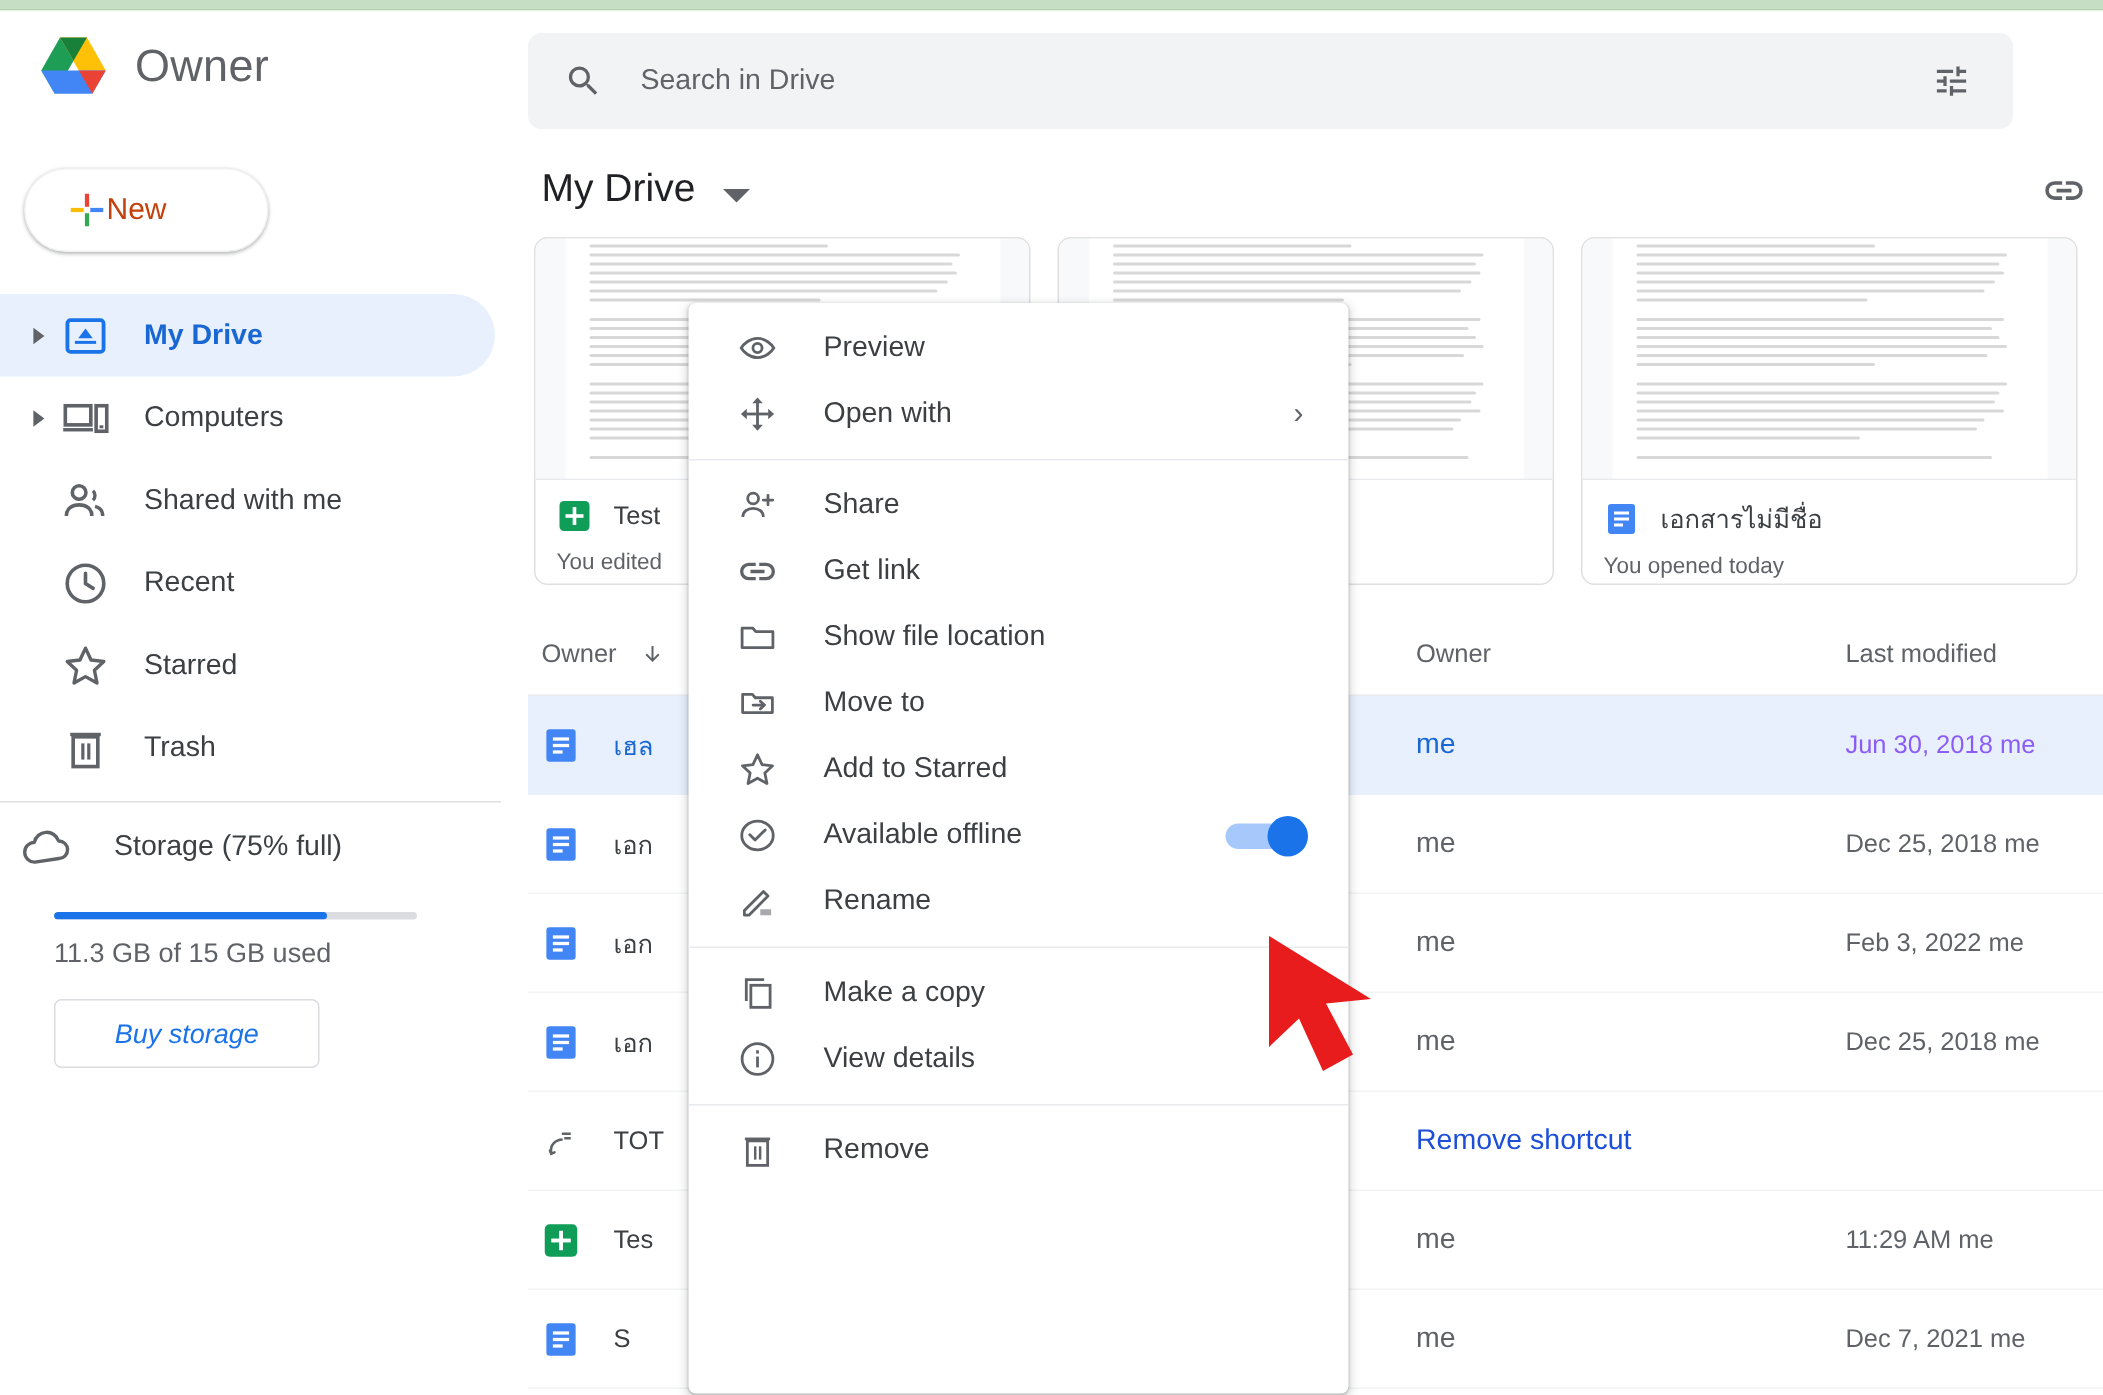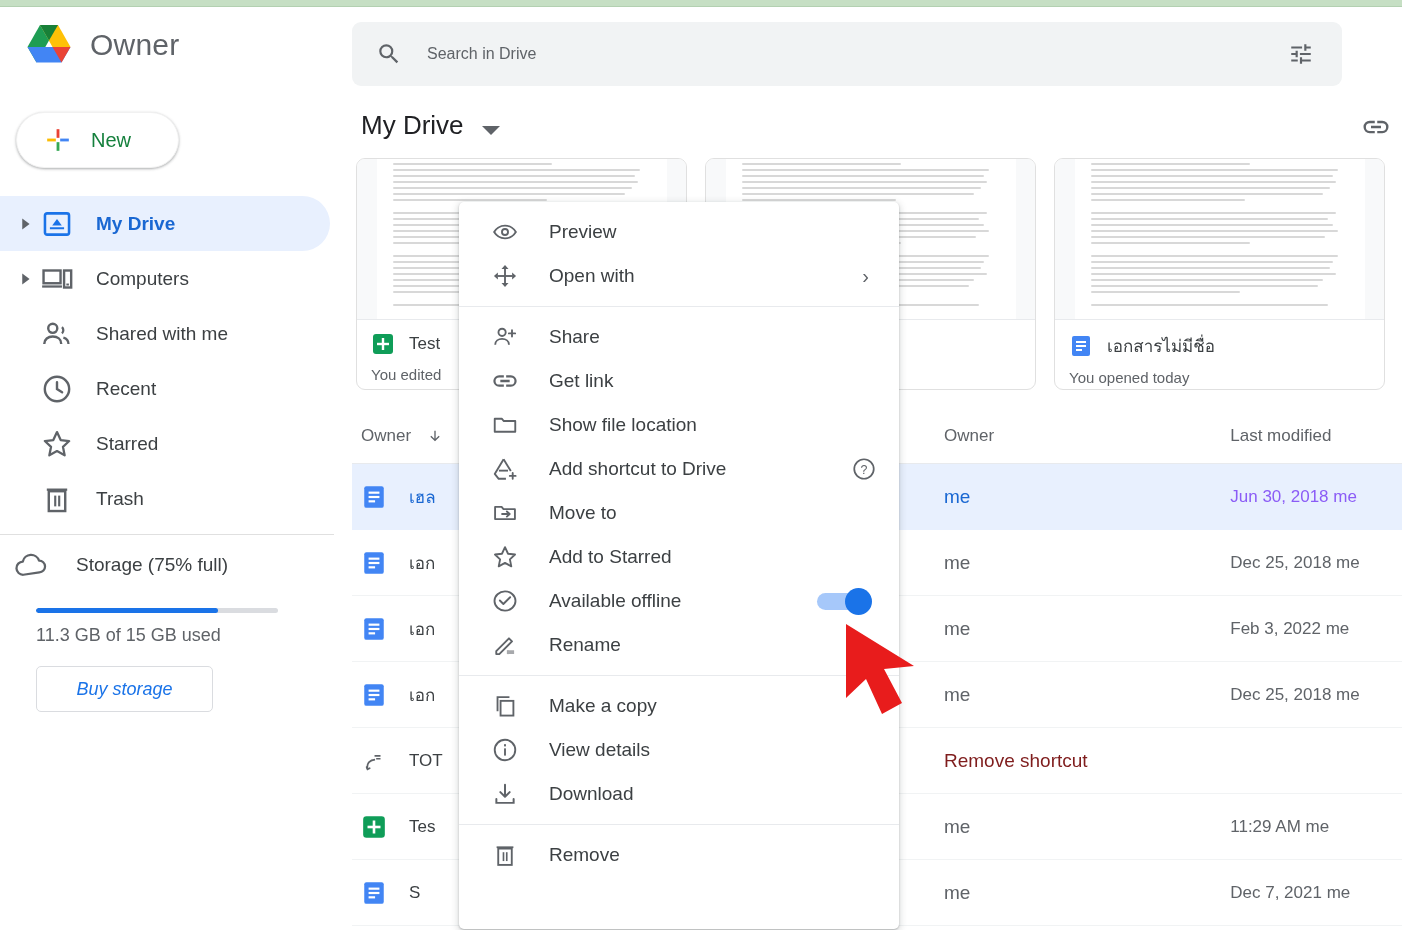--- a/index.html
+++ b/index.html
@@ -24,37 +24,37 @@
   .brand-logo { width:54px; height:48px; position:relative; }
   .brand-name { font-size:30px; color:#5f6368; letter-spacing:0.2px; }
 
   .searchbar {
     position:absolute; left:352px; top:15px; width:990px; height:64px;
     background:#f1f3f4; border-radius:9px; display:flex; align-items:center;
   }
   .search-icon { margin-left:24px; width:26px; height:26px; position:relative; flex:0 0 auto; }
   .search-input {
     flex:1 1 auto; border:none; outline:none; background:transparent;
-    font-size:16px; color:#c2410c; margin-left:23px; font-family:"Liberation Sans", sans-serif;
+    font-size:19px; color:#c2410c; margin-left:23px; font-family:"Liberation Sans", sans-serif;
   }
   .search-input::placeholder { color:#5f6368; }
   .tune-icon { width:30px; height:26px; margin-right:26px; position:relative; flex:0 0 auto; }
 
   .header-rule { position:absolute; left:0; top:95px; width:352px; height:1px; background:#e0e0e0; }
 
   
   .sidebar { position:absolute; left:0; top:96px; width:352px; height:834px; background:#fff; }
   .new-btn {
     position:absolute; left:16px; top:16px; width:163px; height:56px;
     border:1px solid #f1f1f1; border-radius:28px; background:#fff;
     box-shadow:0 1px 3px rgba(60,64,67,.3), 0 1px 2px rgba(60,64,67,.15);
     display:flex; align-items:center; cursor:pointer;
   }
   .plus-icon { width:26px; height:26px; margin-left:28px; position:relative; }
-  .new-label { font-size:20px; color:#15803d; margin-left:20px; }
+  .new-label { font-size:20px; color:#c2410c; }
 
   .nav { position:absolute; left:0; top:100px; width:352px; }
   .nav-item {
     position:relative; height:55px; display:flex; align-items:center;
     border-radius:0 28px 28px 0; cursor:pointer; padding-left:14px;
   }
   .nav-item.active { background:#e8f0fe; width:330px; }
   .nav-caret { width:22px; height:22px; flex:0 0 auto; position:relative; }
   .nav-icon { width:34px; height:34px; margin-left:4px; flex:0 0 auto; position:relative; }
   .nav-label { margin-left:22px; font-size:19px; color:#3c4043; }
@@ -112,21 +112,21 @@
   .col-owner { width:300px; font-size:17px; color:#5f6368; }
   .col-mod { width:180px; font-size:17px; color:#5f6368; }
   .row { height:66px; display:flex; align-items:center; border-bottom:1px solid #f1f3f4; }
   .row.selected { background:#e8f0fe; border-bottom-color:#e8f0fe; }
   .cell-name { width:620px; padding-left:9px; display:flex; align-items:center; gap:22px; font-size:17px; color:#3c4043;
                 white-space:nowrap; overflow:hidden; }
   .row.selected .cell-name { color:#1967d2; }
   .file-icon { width:26px; height:26px; flex:0 0 auto; position:relative; }
   .cell-owner { width:300px; font-size:19px; color:#5f6368; }
   .row.selected .cell-owner { color:#1967d2; }
-  .cell-owner.link { color:#7f1d1d; }
+  .cell-owner.link { color:#1d4ed8; }
   .cell-mod { width:180px; font-size:17px; color:#5f6368; }
   .row.selected .cell-mod { color:#8b5cf6; }
 
   
   .ctx-menu {
     position:absolute; left:459px; top:202px; width:440px; height:727px;
     background:#fff; border-radius:5px;
     box-shadow:0 2px 6px 2px rgba(60,64,67,.15), 0 1px 2px rgba(60,64,67,.3);
     z-index:50;
   }
@@ -632,37 +632,20 @@
 
       <div class="ctx-item">
         <span class="ctx-icon">
           <svg width="28" height="28" viewBox="0 0 24 24">
             <path d="M3.2 6.6h6l1.8 2h9.8v9.2H3.2z" fill="none" stroke="#5f6368" stroke-width="1.6" stroke-linejoin="round"></path>
           </svg>
         </span>
         <span class="ctx-label">Show file location</span>
       </div>
 
-      <div class="ctx-item">
-        <span class="ctx-icon">
-          <svg width="28" height="28" viewBox="0 0 24 24">
-            <path d="M10.8 3.6L3.2 16.2l3.4 4.2h6.2" fill="none" stroke="#5f6368" stroke-width="1.6" stroke-linejoin="round"></path>
-            <path d="M10.8 3.6l6.2 10.2" fill="none" stroke="#5f6368" stroke-width="1.6"></path>
-            <path d="M6.8 13.4h7.8" fill="none" stroke="#5f6368" stroke-width="1.6"></path>
-            <path d="M18.6 15.4v5M16.1 17.9h5" stroke="#5f6368" stroke-width="1.6" stroke-linecap="round"></path>
-          </svg>
-        </span>
-        <span class="ctx-label">Add shortcut to Drive</span>
-        <span class="ctx-help">
-          <svg width="26" height="26" viewBox="0 0 24 24">
-            <circle cx="12" cy="12" r="9" fill="none" stroke="#5f6368" stroke-width="1.6"></circle>
-            <text x="12" y="16.6" font-size="11.5" font-family="Liberation Sans, sans-serif" text-anchor="middle" fill="#5f6368">?</text>
-          </svg>
-        </span>
-      </div>
 
       <div class="ctx-item">
         <span class="ctx-icon">
           <svg width="28" height="28" viewBox="0 0 24 24">
             <path d="M3.5 6.8h5.6l1.6 1.9h9.8v8.5H3.5z" fill="none" stroke="#5f6368" stroke-width="1.6" stroke-linejoin="round"></path>
             <path d="M9.5 12.9h6.3M13.6 10.7l2.4 2.2-2.4 2.2" fill="none" stroke="#5f6368" stroke-width="1.6" stroke-linecap="round" stroke-linejoin="round"></path>
           </svg>
         </span>
         <span class="ctx-label">Move to</span>
       </div>
@@ -713,29 +696,20 @@
       </div>
       <div class="ctx-item">
         <span class="ctx-icon">
           <svg width="28" height="28" viewBox="0 0 24 24">
             <circle cx="12" cy="12" r="8.8" fill="none" stroke="#5f6368" stroke-width="1.6"></circle>
             <rect x="11.2" y="10.6" width="1.6" height="6.2" fill="#5f6368"></rect>
             <rect x="11.2" y="7" width="1.6" height="1.9" fill="#5f6368"></rect>
           </svg>
         </span>
         <span class="ctx-label">View details</span>
-      </div>
-      <div class="ctx-item">
-        <span class="ctx-icon">
-          <svg width="28" height="28" viewBox="0 0 24 24">
-            <path d="M12 4v9.6M8 10.4l4 4 4-4" fill="none" stroke="#5f6368" stroke-width="1.7" stroke-linecap="round" stroke-linejoin="round"></path>
-            <path d="M4.6 16.2v3.4h14.8v-3.4" fill="none" stroke="#5f6368" stroke-width="1.7" stroke-linecap="round"></path>
-          </svg>
-        </span>
-        <span class="ctx-label">Download</span>
       </div>
     </div>
 
     <div class="ctx-group">
       <div class="ctx-item">
         <span class="ctx-icon">
           <svg width="28" height="28" viewBox="0 0 24 24">
             <rect x="6.2" y="6.5" width="11.6" height="14" fill="none" stroke="#5f6368" stroke-width="1.6"></rect>
             <rect x="4.8" y="4.6" width="14.4" height="1.5" fill="#5f6368"></rect>
             <rect x="10" y="9.6" width="1.4" height="7.6" fill="#5f6368"></rect>

